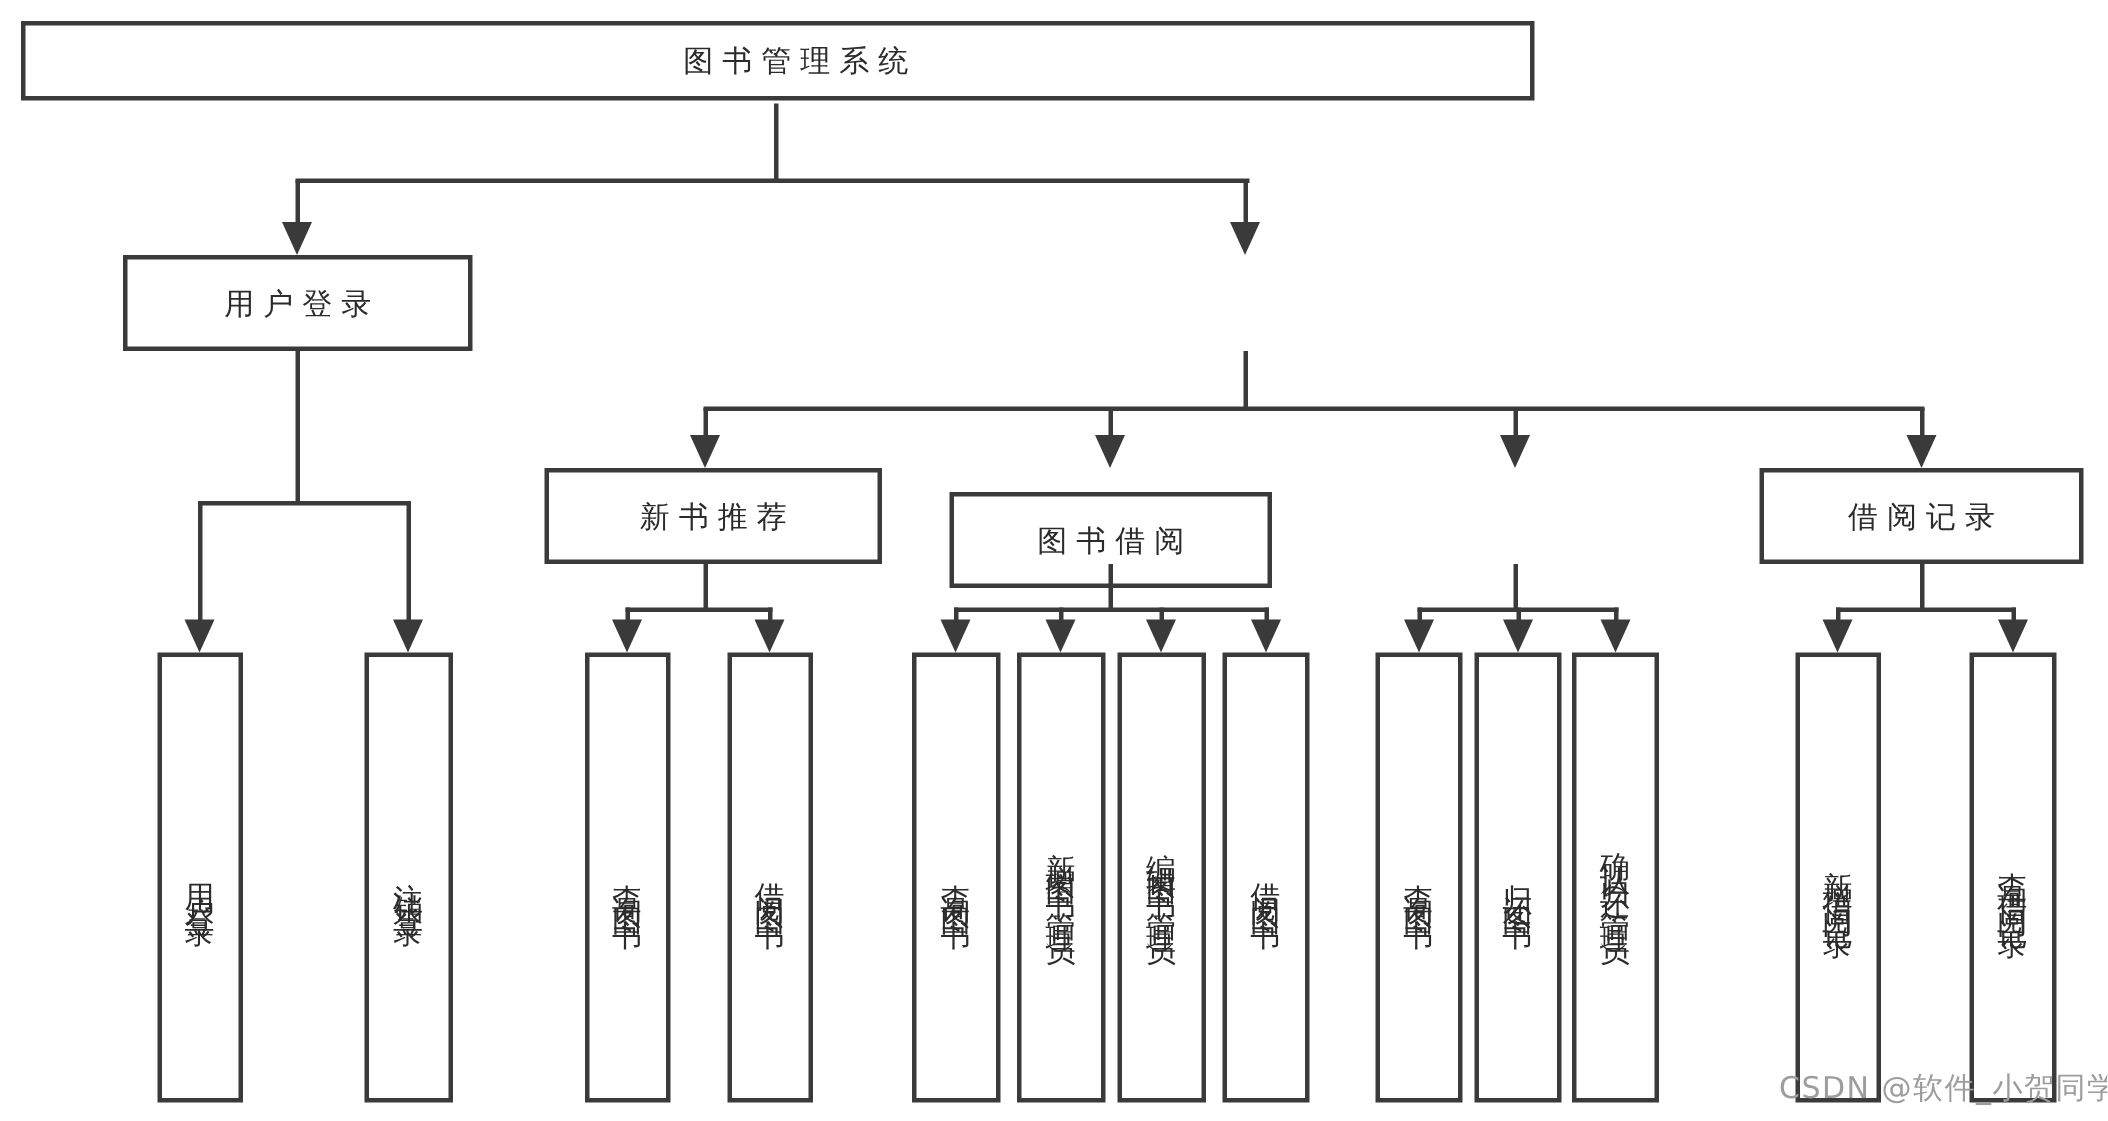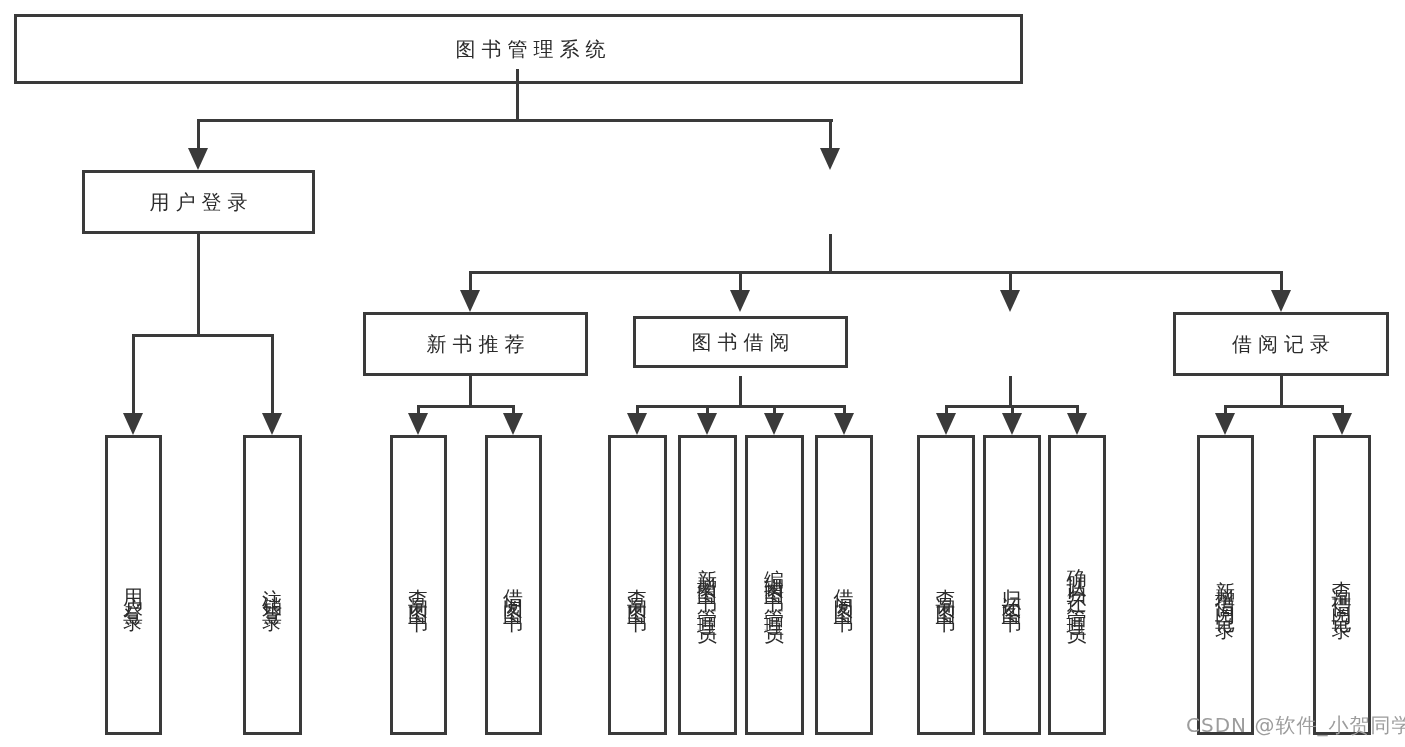--- a/index.html
+++ b/index.html
@@ -23,25 +23,25 @@
   }
   .node.h{font-size:20px;letter-spacing:6px;text-indent:6px;}
   .node.v{
     writing-mode:vertical-rl;
     text-orientation:mixed;
     font-size:20px;
     letter-spacing:8px;
     line-height:1.1;
     padding-top:8px;
   }
-  #root {left:14px;  top:14px;  width:1009px;height:70px;padding-left:24px;}
+  #root {left:14px;  top:14px;  width:1009px;height:53px;padding-left:24px;}
   #lv2-0{left:82px;  top:170px; width:233px; height:64px;}
   #lv2-1{left:713px; top:170px; width:233px; height:64px;}
   #lv3-0{left:363px; top:312px; width:225px; height:64px;}
-  #lv3-1{left:633px; top:316px; width:215px; height:52px;}
+  #lv3-1{left:633px; top:328px; width:215px; height:64px;}
   #lv3-2{left:903px; top:312px; width:215px; height:64px;}
   #lv3-3{left:1173px;top:312px; width:216px; height:64px;}
   .leaf{top:435px;height:300px;}
   #leaf-0 {left:105px; width:57px;}
   #leaf-1 {left:243px; width:59px;}
   #leaf-2 {left:390px; width:57px;}
   #leaf-3 {left:485px; width:57px;}
   #leaf-4 {left:608px; width:59px;}
   #leaf-5 {left:678px; width:59px;}
   #leaf-6 {left:745px; width:59px;}

